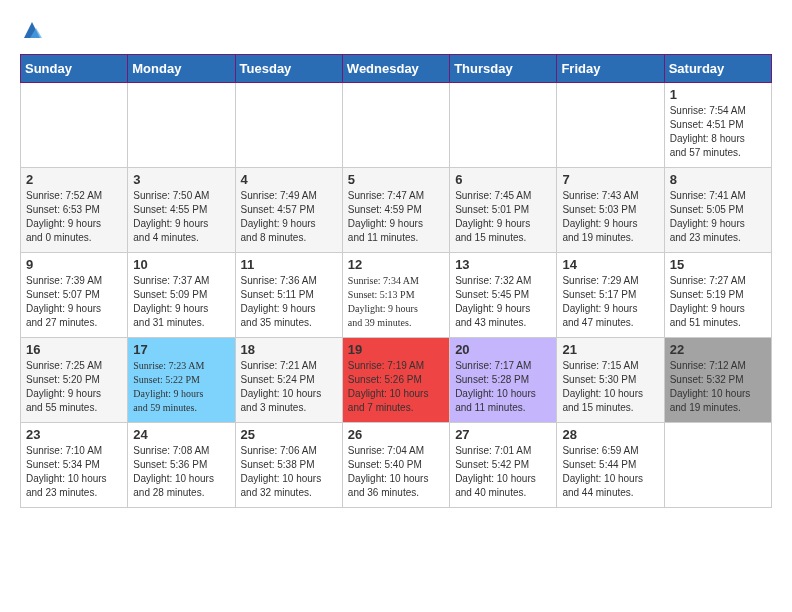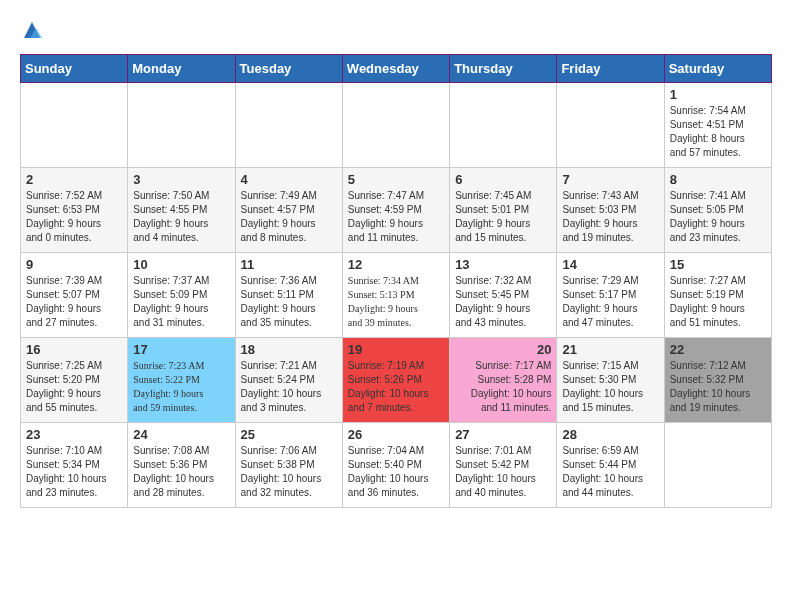--- a/index.html
+++ b/index.html
@@ -258,21 +258,21 @@
 Daylight: 10 hours
 and 3 minutes.</div>
         </td>
         <td style="background: #ef4444;">
           <span class="day-num">19</span>
           <div class="day-info" style="white-space: pre-line;">Sunrise: 7:19 AM
 Sunset: 5:26 PM
 Daylight: 10 hours
 and 7 minutes.</div>
         </td>
-        <td style="background: #f9a8d4; text-align: right;">
+        <td style="background: #c4b5fd;">
           <span class="day-num">20</span>
           <div class="day-info" style="white-space: pre-line;">Sunrise: 7:17 AM
 Sunset: 5:28 PM
 Daylight: 10 hours
 and 11 minutes.</div>
         </td>
         <td style="background: rgb(245, 245, 245);">
           <span class="day-num">21</span>
           <div class="day-info" style="white-space: pre-line;">Sunrise: 7:15 AM
 Sunset: 5:30 PM

